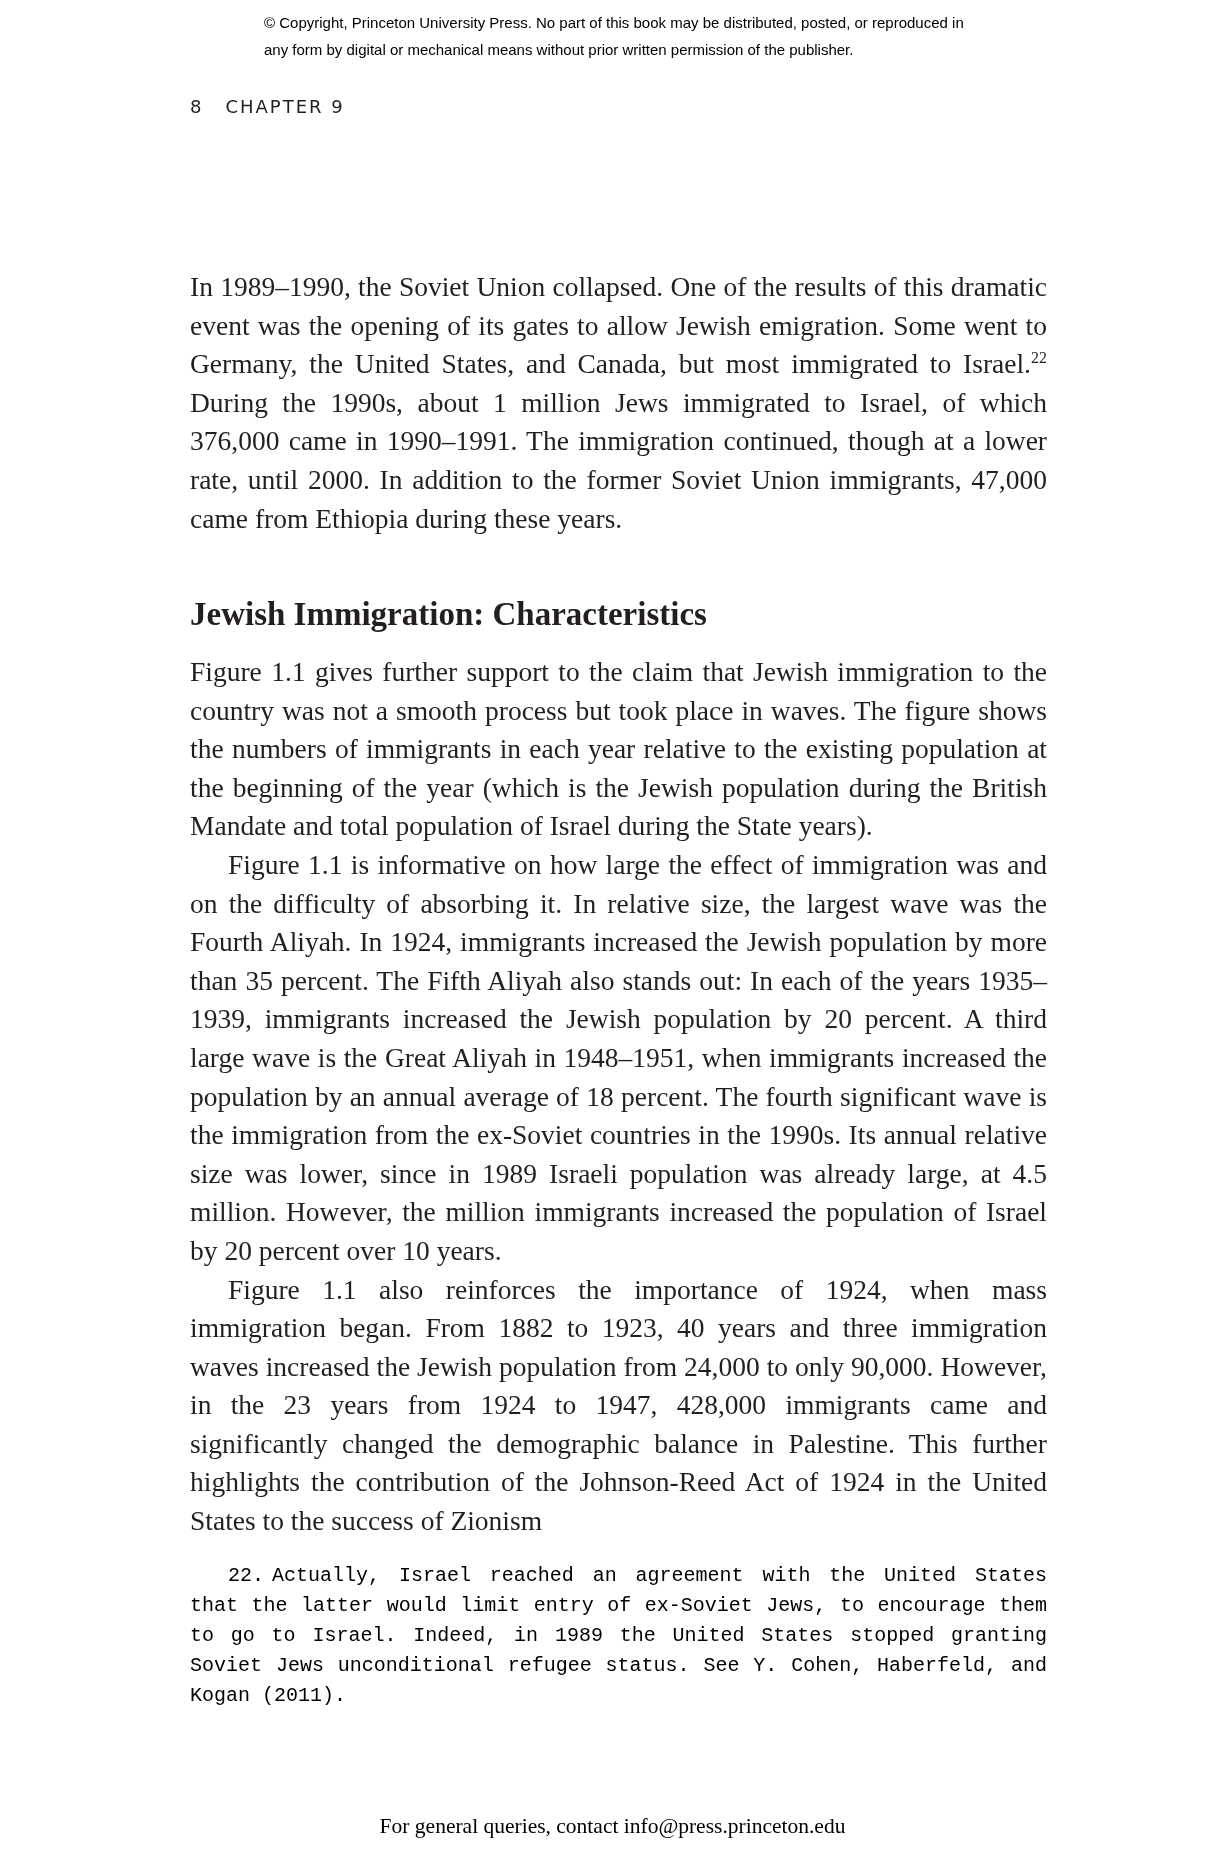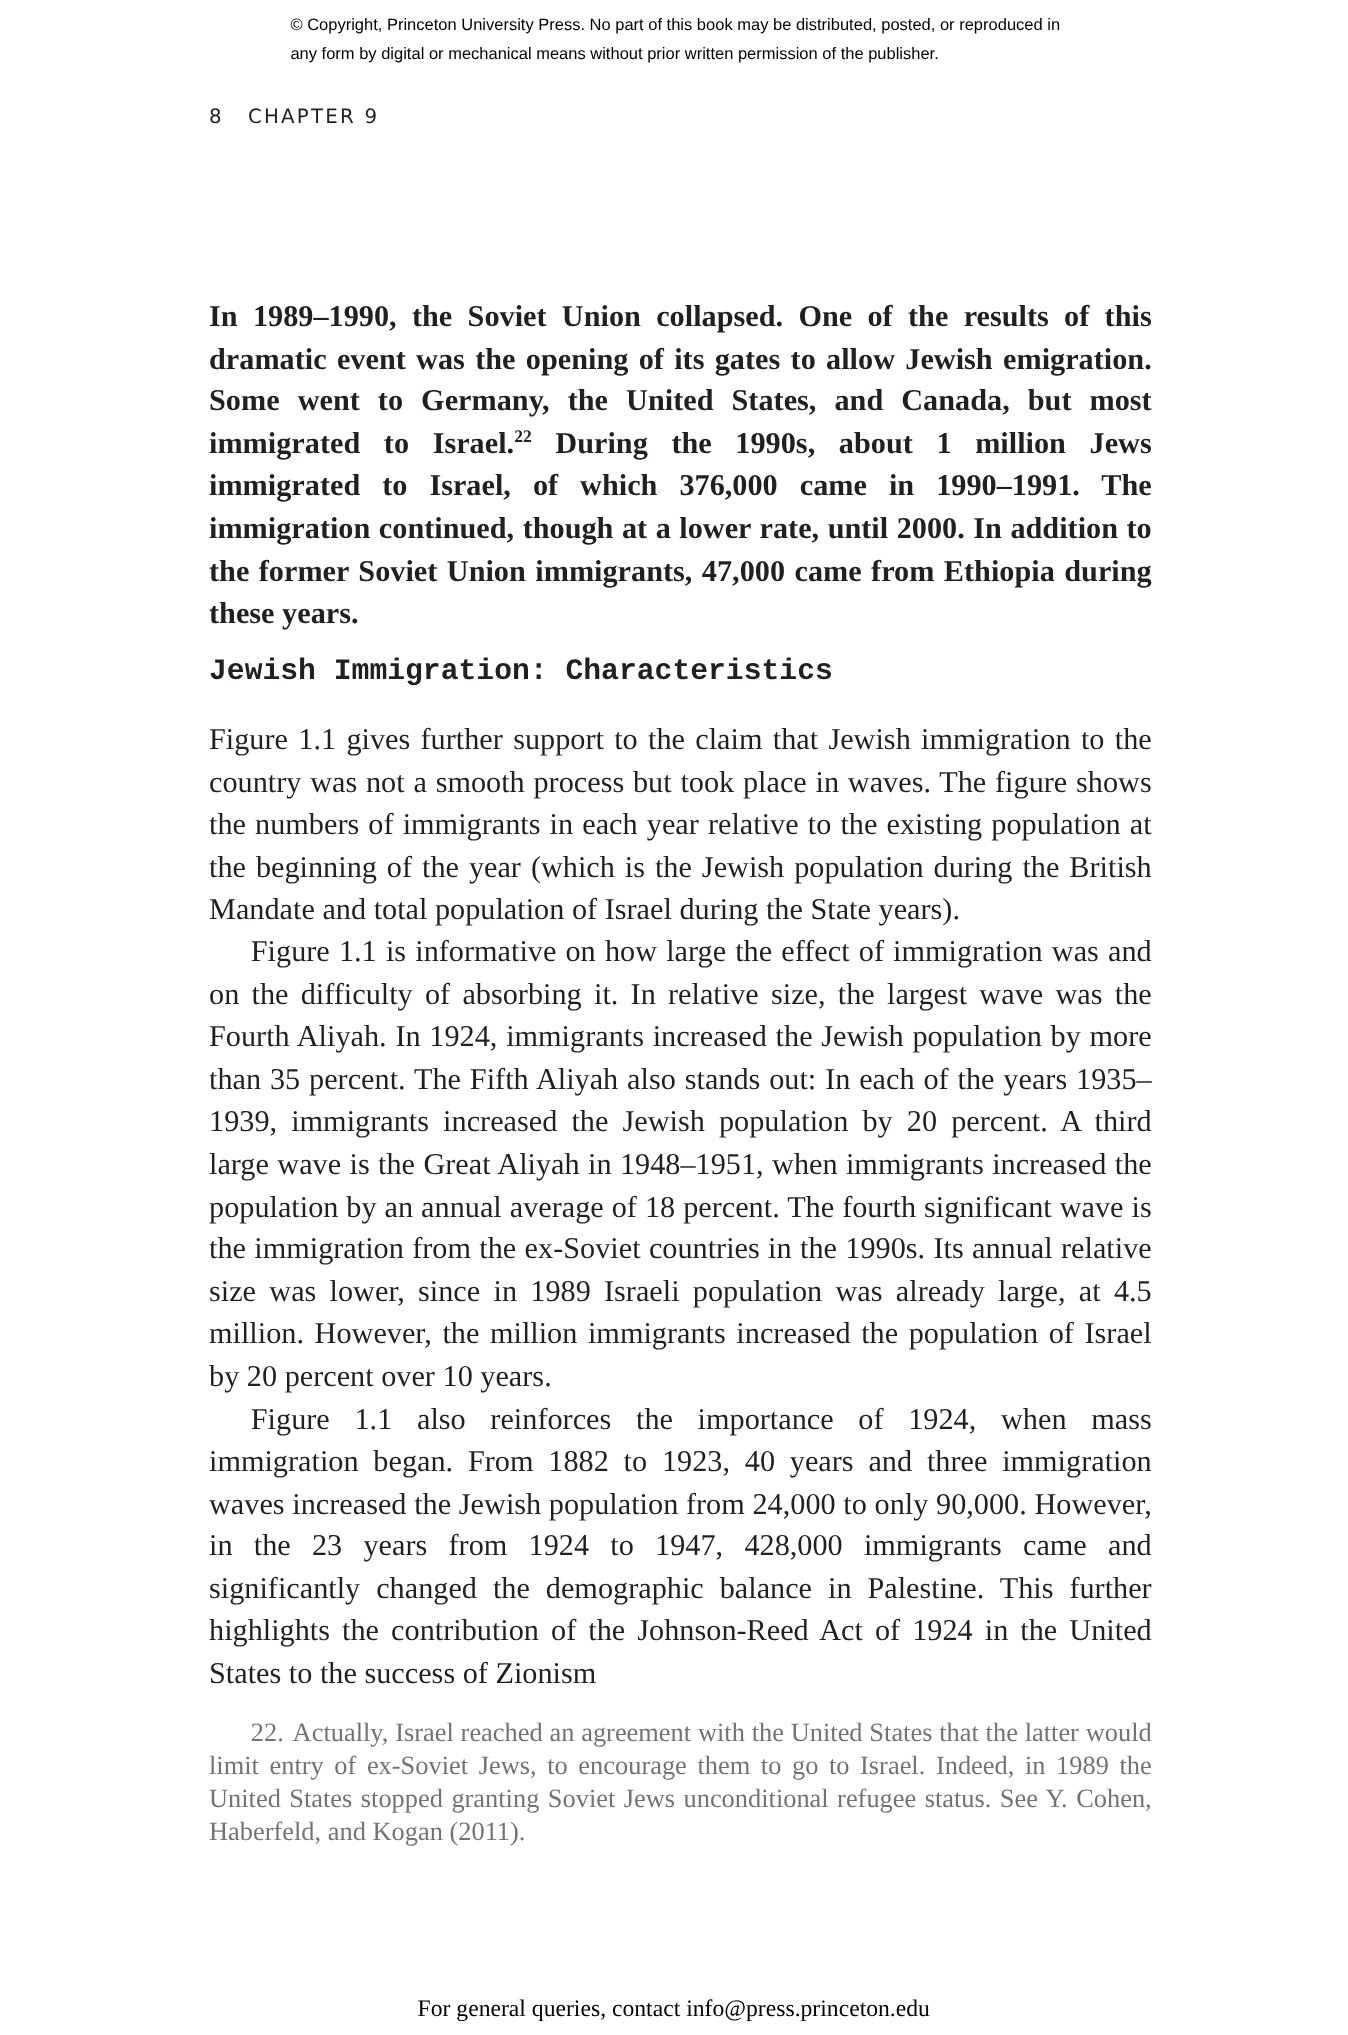--- a/index.html
+++ b/index.html
@@ -20,45 +20,45 @@
   .body-text {
     position: absolute; left: 190px; width: 857px;
     font-family: "Liberation Serif", serif; font-size: 27.5px; line-height: 38.6px;
     text-align: justify; color: #231f20;
   }
   .body-text p { margin: 0; }
   .body-text p.indent { text-indent: 38px; }
   sup { font-size: 16px; line-height: 0; vertical-align: 10px; }
   .subhead {
     position: absolute; left: 190px; top: 596px;
-    font-family: Liberation Mono, monospace; font-weight: bold; font-size: 27px; color: #231f20;
+    font-family: Liberation Serif, serif; font-weight: bold; font-size: 33px; color: #231f20;
   }
   .footnote {
     position: absolute; left: 190px; top: 1561px; width: 857px;
-    font-family: Liberation Serif, serif; font-size: 24px; line-height: 30px; text-align: justify; color: #737373;
+    font-family: Liberation Mono, monospace; font-size: 20px; line-height: 30px; text-align: justify; color: #000000;
   }
   .footnote .num { margin-left: 38px; margin-right: 8px; }
   .footer {
     position: absolute; left: 0; width: 1225px; top: 1814px; text-align: center;
     font-family: Liberation Serif, serif; font-size: 21.5px; color: #000;
   }
 </style>
 </head>
 <body>
 
 <div class="copyright">© Copyright, Princeton University Press. No part of this book may be distributed, posted, or reproduced in any form by digital or mechanical means without prior written permission of the publisher.</div>
 
 <div class="running-head">
   <span class="pg">8</span><span>CHAPTER 9</span>
 </div>
 
 <div class="section-title">
 </div>
 
-<div class="body-text" style="top: 268px; font-weight: bold;">
+<div class="body-text" style="top: 268px;">
   <p><span>In 1989–1990, the Soviet Union collapsed. One of the results of this dramatic event was the opening of its gates to allow Jewish emigration. Some went to Germany, the United States, and Canada, but most immigrated to Israel.</span><sup>22</sup><span> During the 1990s, about 1 million Jews immigrated to Israel, of which 376,000 came in 1990–1991. The immigration continued, though at a lower rate, until 2000. In addition to the former Soviet Union immigrants, 47,000 came from Ethiopia during these years.</span></p>
 </div>
 
 <div class="subhead">Jewish Immigration: Characteristics</div>
 
 <div class="body-text" style="top: 653px;">
   <p>Figure 1.1 gives further support to the claim that Jewish immigration to the country was not a smooth process but took place in waves. The figure shows the numbers of immigrants in each year relative to the existing population at the beginning of the year (which is the Jewish population during the British Mandate and total population of Israel during the State years).</p>
   <p class="indent">Figure 1.1 is informative on how large the effect of immigration was and on the difficulty of absorbing it. In relative size, the largest wave was the Fourth Aliyah. In 1924, immigrants increased the Jewish population by more than 35 percent. The Fifth Aliyah also stands out: In each of the years 1935–1939, immigrants increased the Jewish population by 20 percent. A third large wave is the Great Aliyah in 1948–1951, when immigrants increased the population by an annual average of 18 percent. The fourth significant wave is the immigration from the ex-Soviet countries in the 1990s. Its annual relative size was lower, since in 1989 Israeli population was already large, at 4.5 million. However, the million immigrants increased the population of Israel by 20 percent over 10 years.</p>
   <p class="indent">Figure 1.1 also reinforces the importance of 1924, when mass immigration began. From 1882 to 1923, 40 years and three immigration waves increased the Jewish population from 24,000 to only 90,000. However, in the 23 years from 1924 to 1947, 428,000 immigrants came and significantly changed the demographic balance in Palestine. This further highlights the contribution of the Johnson-Reed Act of 1924 in the United States to the success of Zionism</p>
 </div>

